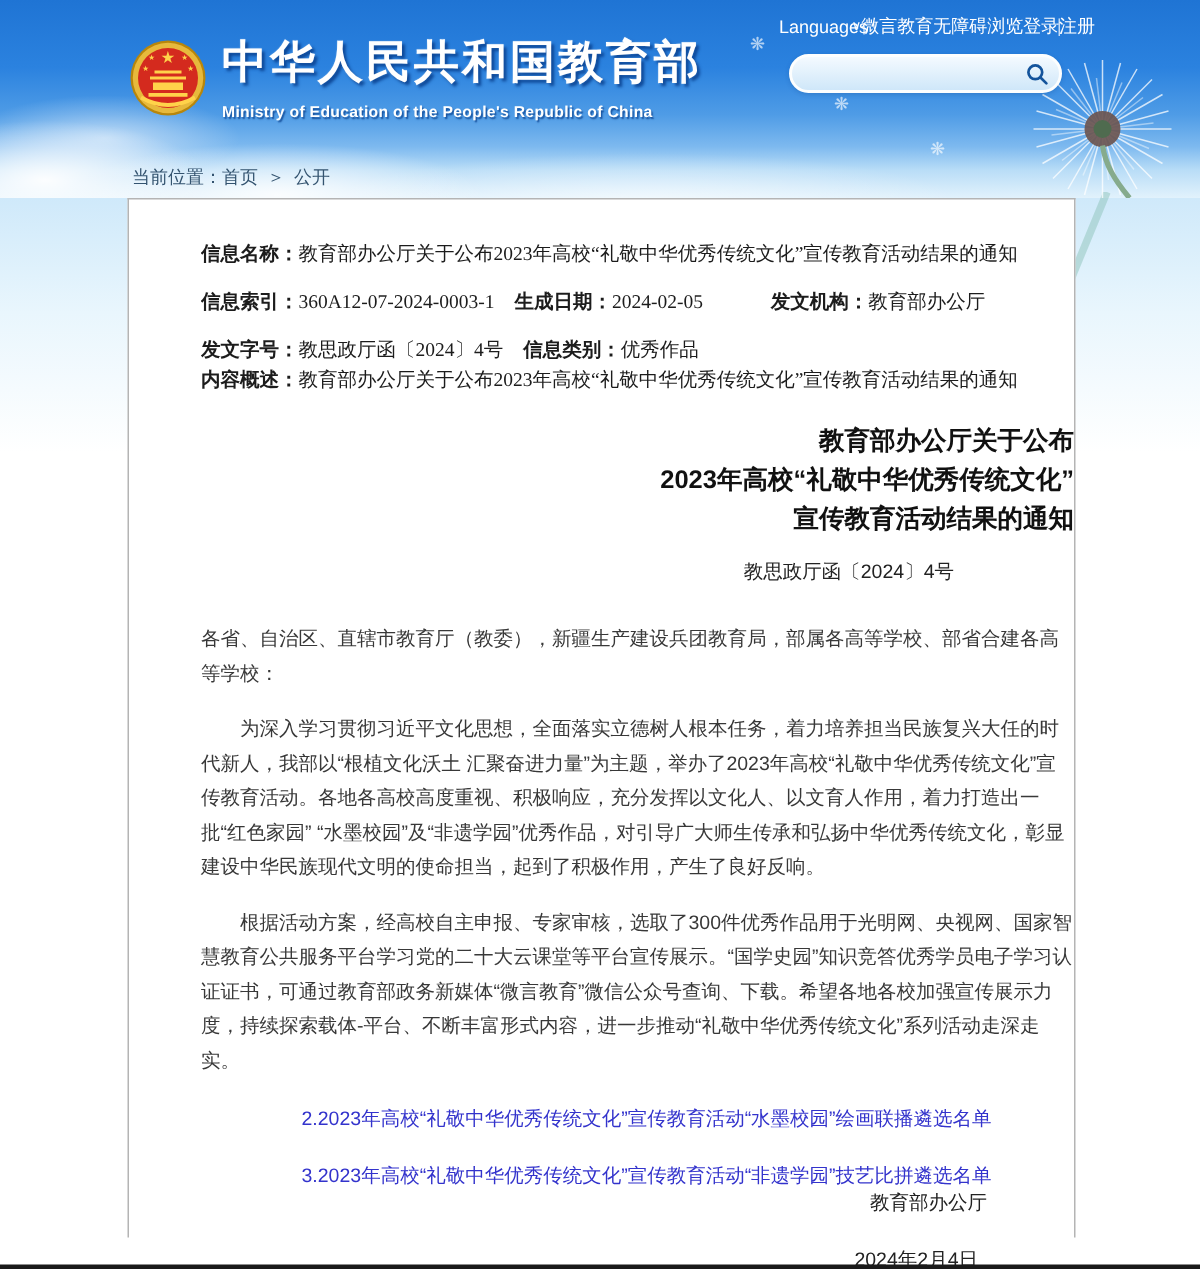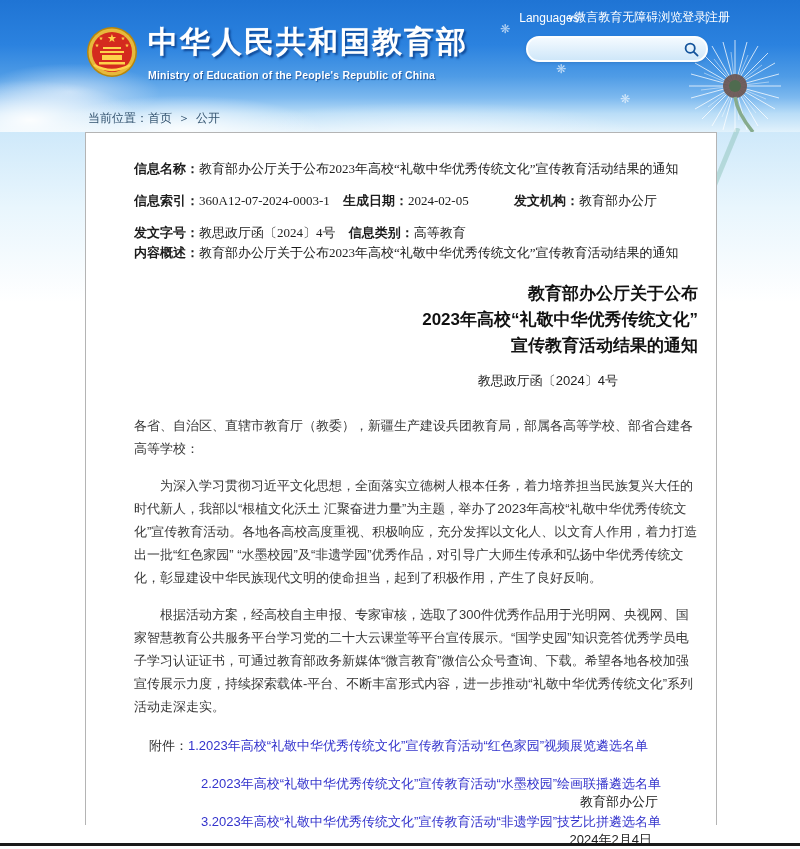--- a/index.html
+++ b/index.html
@@ -42,21 +42,21 @@
   .breadcrumb .bc-link{cursor:pointer;}
   .breadcrumb .bc-sep{margin:0 6px;}
 
   
   .main-bg{position:absolute;top:132px;left:0;width:800px;height:170px;
       background:linear-gradient(180deg,#cfe9fa 0%,#e9f6fd 45%,#ffffff 100%);z-index:0;}
 
   
   .panel{position:absolute;top:132px;left:85px;width:632px;height:693px;box-sizing:border-box;
       background:#fff;border:1px solid #b4b4b4;border-bottom:none;
-      padding:26px 18px 0 48px;z-index:2;}
+      padding:26px 0 0 48px;z-index:2;}
 
   .meta{font-family:"Liberation Serif","DejaVu Serif",serif;font-size:13px;line-height:20px;color:#1c1c1c;}
   .meta-row{white-space:nowrap;overflow:hidden;}
   .meta-label{font-weight:bold;}
   .meta-pair{display:inline-block;margin-top:12px;}
   .mr-lg{margin-right:42px;}
   .mr-sm{margin-right:10px;}
 
   .doc-title{margin-top:18px;text-align:right;font-size:17px;font-weight:bold;
       color:#111;line-height:26px;}
@@ -192,21 +192,21 @@
       <div class="meta-row">
         <span class="meta-label">信息名称：</span><span>教育部办公厅关于公布2023年高校“礼敬中华优秀传统文化”宣传教育活动结果的通知</span>
       </div>
       <div class="meta-row">
         <span class="meta-pair mr-sm"><span class="meta-label">信息索引：</span><span>360A12-07-2024-0003-1</span></span>
         <span class="meta-pair mr-lg"><span class="meta-label">生成日期：</span><span>2024-02-05</span></span>
         <span class="meta-pair"><span class="meta-label">发文机构：</span><span>教育部办公厅</span></span>
       </div>
       <div class="meta-row">
         <span class="meta-pair mr-sm"><span class="meta-label">发文字号：</span><span>教思政厅函〔2024〕4号</span></span>
-        <span class="meta-pair"><span class="meta-label">信息类别：</span><span>高等教育</span></span>
+        <span class="meta-pair"><span class="meta-label">信息类别：</span><span>优秀作品</span></span>
       </div>
       <div class="meta-row">
         <span class="meta-label">内容概述：</span><span>教育部办公厅关于公布2023年高校“礼敬中华优秀传统文化”宣传教育活动结果的通知</span>
       </div>
     </div>
 
     <div class="doc-title">
       <div>教育部办公厅关于公布</div>
       <div>2023年高校“礼敬中华优秀传统文化”</div>
       <div>宣传教育活动结果的通知</div>
@@ -214,24 +214,20 @@
 
     <div class="doc-number">教思政厅函〔2024〕4号</div>
 
     <div class="body-text">
       <div class="salutation">各省、自治区、直辖市教育厅（教委），新疆生产建设兵团教育局，部属各高等学校、部省合建各高等学校：</div>
       <div class="para">为深入学习贯彻习近平文化思想，全面落实立德树人根本任务，着力培养担当民族复兴大任的时代新人，我部以“根植文化沃土 汇聚奋进力量”为主题，举办了2023年高校“礼敬中华优秀传统文化”宣传教育活动。各地各高校高度重视、积极响应，充分发挥以文化人、以文育人作用，着力打造出一批“红色家园” “水墨校园”及“非遗学园”优秀作品，对引导广大师生传承和弘扬中华优秀传统文化，彰显建设中华民族现代文明的使命担当，起到了积极作用，产生了良好反响。</div>
       <div class="para">根据活动方案，经高校自主申报、专家审核，选取了300件优秀作品用于光明网、央视网、国家智慧教育公共服务平台学习党的二十大云课堂等平台宣传展示。“国学史园”知识竞答优秀学员电子学习认证证书，可通过教育部政务新媒体“微言教育”微信公众号查询、下载。希望各地各校加强宣传展示力度，持续探索载体-平台、不断丰富形式内容，进一步推动“礼敬中华优秀传统文化”系列活动走深走实。</div>
     </div>
 
     <div class="attachments">
-      <div class="att-row">
-        <span class="att-label">附件：</span>
-        <span class="att-link">1.2023年高校“礼敬中华优秀传统文化”宣传教育活动“红色家园”视频展览遴选名单</span>
-      </div>
       <div class="att-row indent">
         <span class="att-link">2.2023年高校“礼敬中华优秀传统文化”宣传教育活动“水墨校园”绘画联播遴选名单</span>
       </div>
       <div class="att-row indent">
         <span class="att-link">3.2023年高校“礼敬中华优秀传统文化”宣传教育活动“非遗学园”技艺比拼遴选名单</span>
       </div>
     </div>
 
     <div class="signature">教育部办公厅</div>
     <div class="doc-date">2024年2月4日</div>

